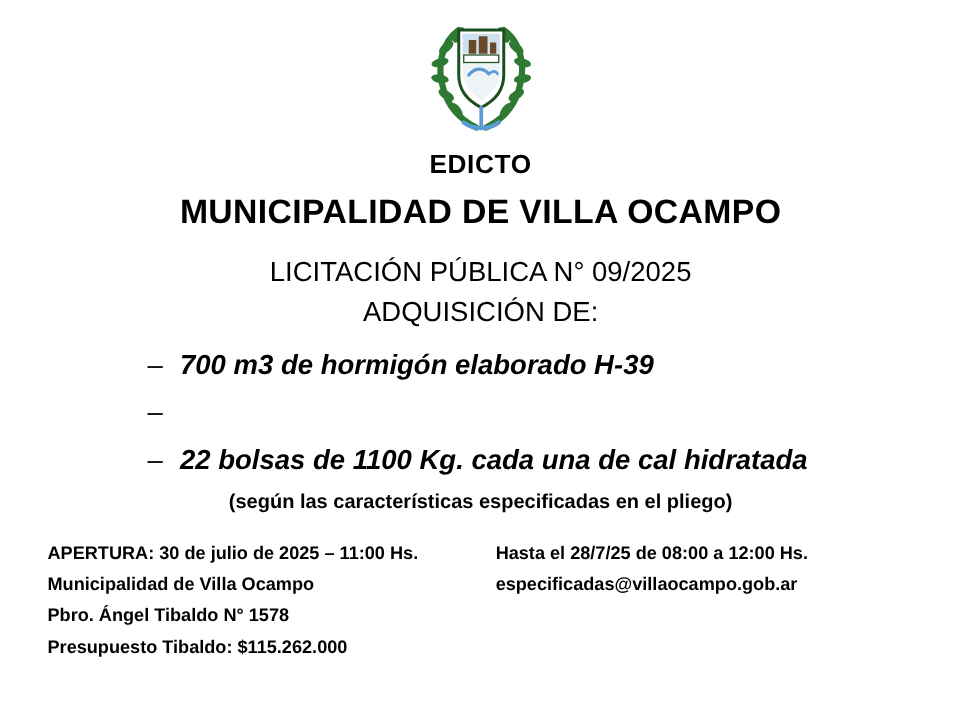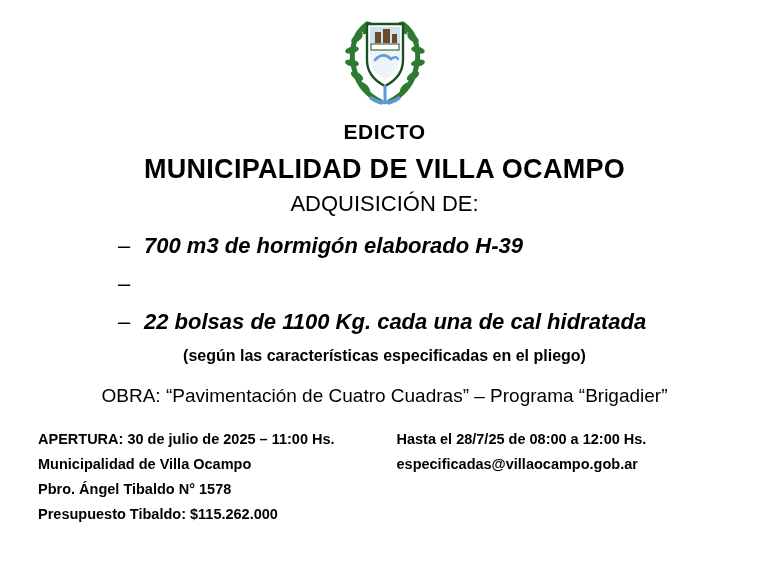--- a/index.html
+++ b/index.html
@@ -155,38 +155,38 @@
       <path d="M38 52 C43 46 49 46 54 51" fill="none" stroke="#5b9bd5" stroke-width="2.6" stroke-linecap="round"></path>
       <path d="M54 51 C58 48 60 49 61 51" fill="none" stroke="#5b9bd5" stroke-width="2.2" stroke-linecap="round"></path>
 
       <path d="M34 90 C42 96 54 96 62 90" fill="none" stroke="#5b9bd5" stroke-width="3.5" stroke-linecap="round"></path>
       <path d="M48 78 L48 92" stroke="#5b9bd5" stroke-width="3" stroke-linecap="round"></path>
     </svg>
   </div>
 
   <div class="edicto">EDICTO</div>
   <div class="muni-title">MUNICIPALIDAD  DE VILLA OCAMPO</div>
+  <div class="licitacion">LICITACIÓN PÚBLICA N° 09/2025</div>
   <div class="adquisicion">ADQUISICIÓN DE:</div>
 
   <div class="items">
     <div class="item">
       <span class="dash">–</span>
       <span>700 m3 de hormigón elaborado H-39</span>
     </div>
     <div class="item">
       <span class="dash">–</span>
     </div>
     <div class="item">
       <span class="dash">–</span>
       <span>22 bolsas de 1100 Kg. cada una de cal hidratada</span>
     </div>
   </div>
 
   <div class="caracteristicas">(según las características especificadas en el pliego)</div>
-  <div class="obra">OBRA: “Pavimentación de Cuatro Cuadras” – Programa “Brigadier”</div>
 
   <div class="footer">
     <div class="col left">
       <div class="fline">APERTURA: 30 de julio de 2025 – 11:00 Hs.</div>
       <div class="fline">Municipalidad de Villa Ocampo</div>
       <div class="fline">Pbro. Ángel Tibaldo N° 1578</div>
       <div class="fline">Presupuesto Tibaldo: $115.262.000</div>
 
     </div>
     <div class="col right">

